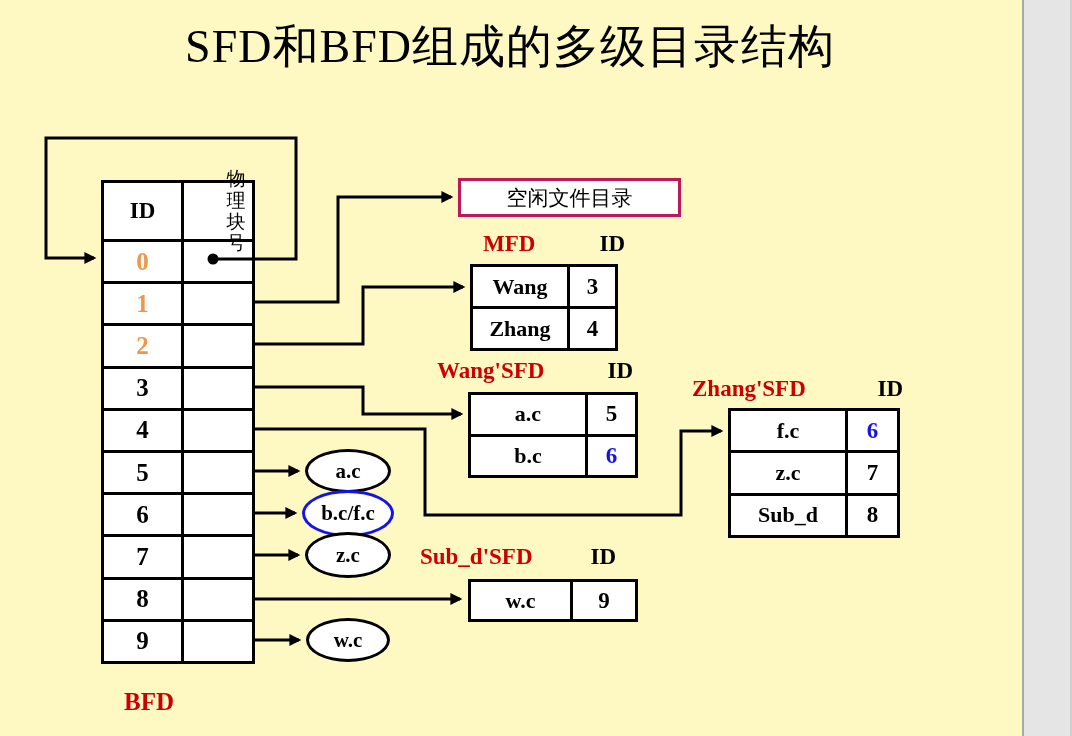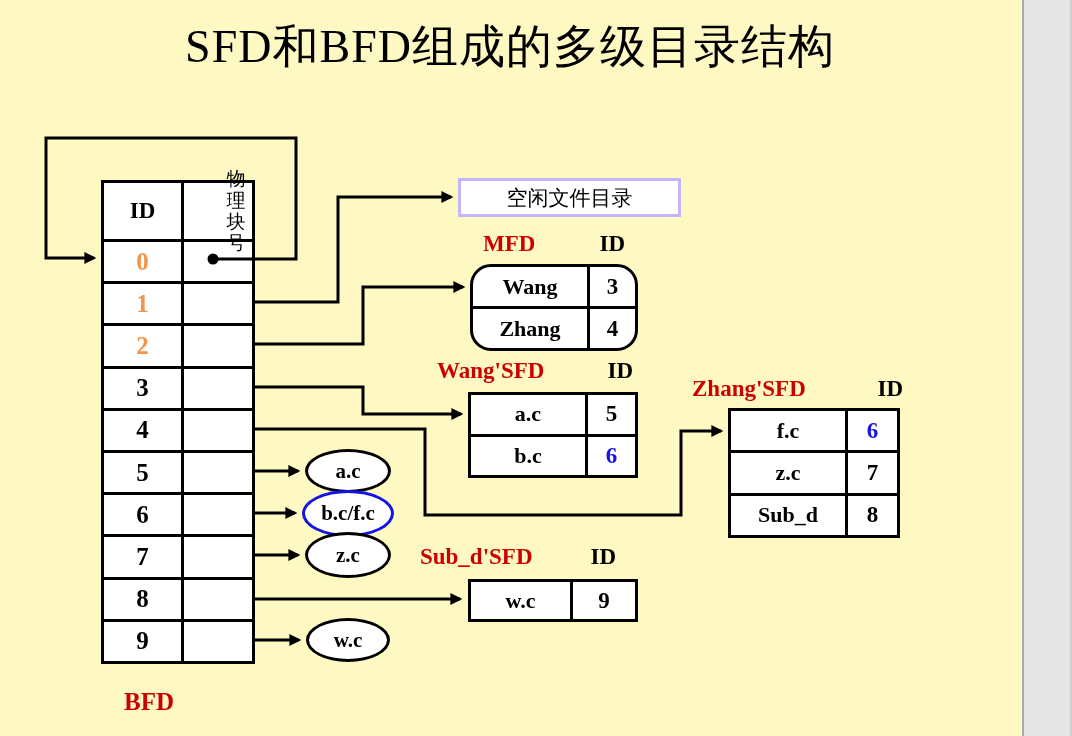--- a/index.html
+++ b/index.html
@@ -39,21 +39,21 @@
   .orange{color:#f0954a;}
 
   
   .tbl-hdr{position:absolute;display:flex;justify-content:space-between;
     font-size:23px;font-weight:700;z-index:2;}
   .red{color:#cc0000;}
   .black{color:#000;}
 
   
   .free-box{position:absolute;left:458px;top:178px;width:223px;height:39px;
-    border:3px solid #c4b5fd;box-sizing:border-box;display:flex;align-items:center;
+    border:3px solid #be185d;box-sizing:border-box;display:flex;align-items:center;
     justify-content:center;font-size:21px;font-weight:400;background:#fff;z-index:2;}
 
   
   .file-ellipse{position:absolute;border:3px solid #000;border-radius:50%;
     background:#fff;display:flex;align-items:center;justify-content:center;
     font-size:21px;font-weight:700;box-sizing:border-box;z-index:2;}
   .blue-border{border-color:#1414e6;}
 
   .bfd-label{position:absolute;left:124px;top:688px;font-size:25px;
     font-weight:700;color:#cc0000;z-index:2;text-align:right;}
@@ -118,21 +118,21 @@
   </div>
 
   <div class="bfd-label">BFD</div>
 
   <div class="free-box">空闲文件目录</div>
 
   <div class="tbl-hdr" style="left:483px;top:231px;width:142px;">
     <span class="red">MFD</span>
     <span class="black">ID</span>
   </div>
-  <div class="tbl" style="left:470px;top:264px;width:168px;height:87px;border-radius:21px;">
+  <div class="tbl" style="left:470px;top:264px;width:148px;height:87px;">
     <div class="tbl-row">
       <div class="cell cell-name">Wang</div>
       <div class="cell cell-id" style="width:48px;">3</div>
     </div>
     <div class="tbl-row">
       <div class="cell cell-name">Zhang</div>
       <div class="cell cell-id" style="width:48px;">4</div>
     </div>
   </div>
 

